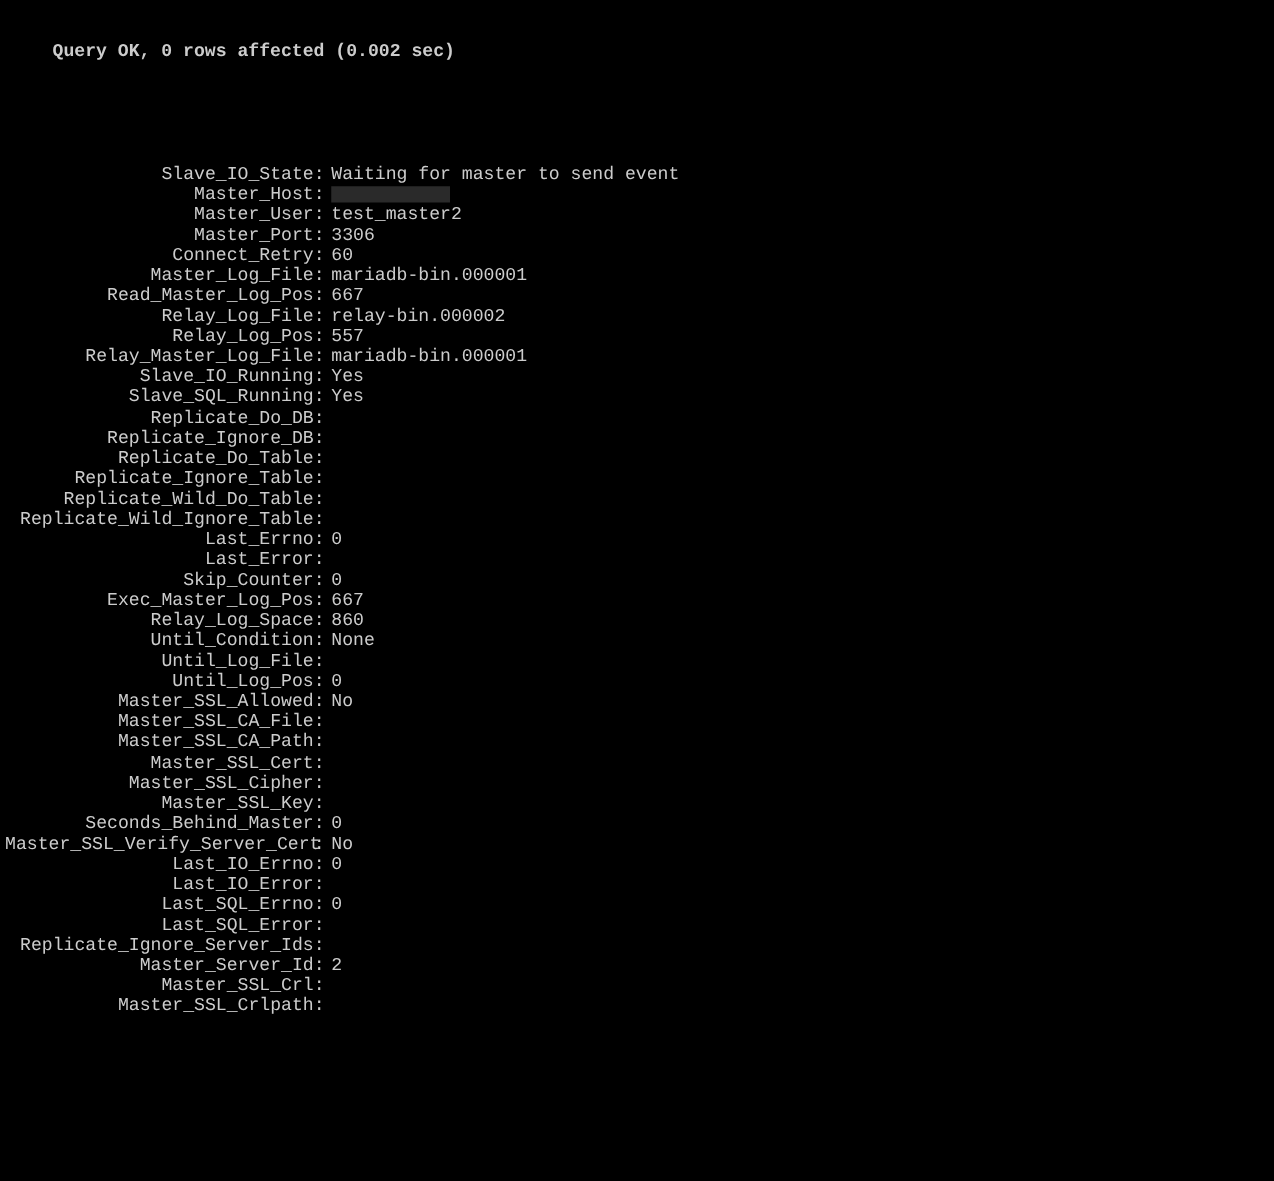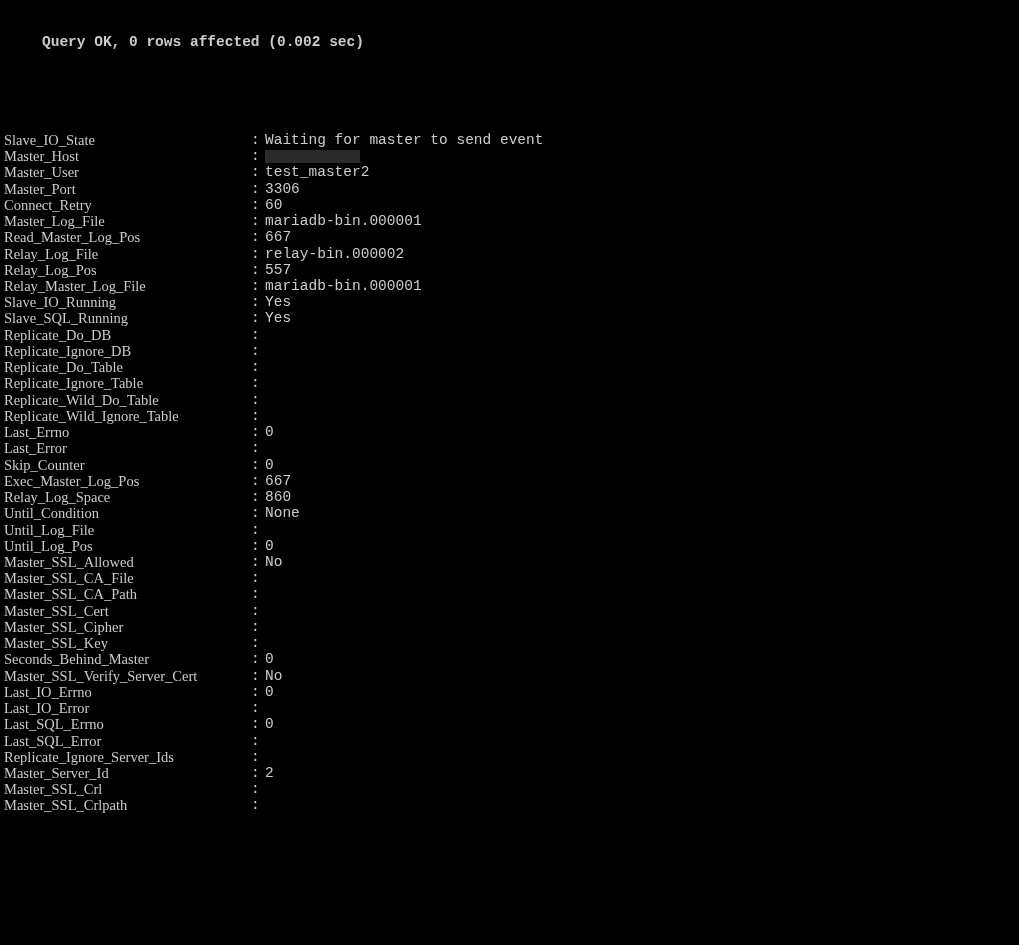--- a/index.html
+++ b/index.html
@@ -17,21 +17,21 @@
   .terminal {
     padding: 2px 4px;
     white-space: pre;
   }
   .row {
     display: flex;
   }
   .label {
     display: inline-block;
     width: 247px;
-    font-family: Liberation Serif, serif;
+    text-align: right;
   }
   .sep {
     display: inline-block;
     width: 14px;
     text-align: left;
   }
   .value {
     display: inline-block;
   }
   .redacted {

